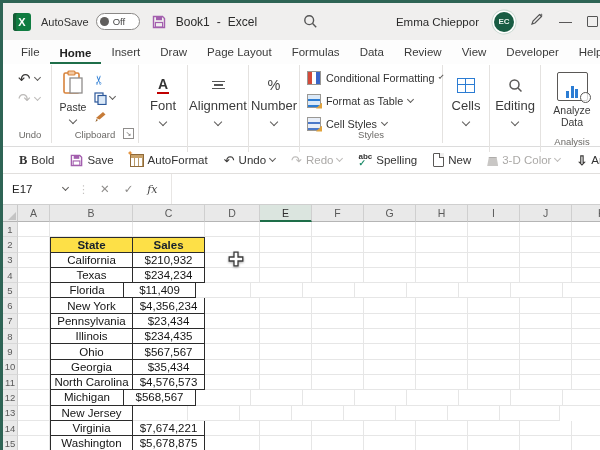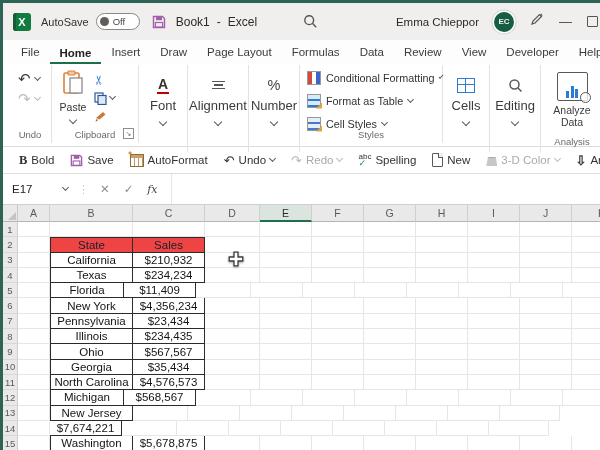--- a/index.html
+++ b/index.html
@@ -92,21 +92,21 @@
   .qat{height:26px;border-bottom:1px solid #e1dfdd;display:flex;align-items:center;gap:16px;
        padding-left:16px;font-size:11.5px;color:#333;flex:0 0 auto;white-space:nowrap}
   .qitem{display:flex;align-items:center;gap:4px}
   .qitem.disabled{color:#aba9a7}
   .b-ic{font-weight:bold;font-size:12.5px;font-family:"Liberation Serif",serif}
   .grid-ic{width:12px;height:11px;border:1px solid #8f6a3a;position:relative;
        background:linear-gradient(#c9a26a 0 0) 0 0/100% 3px no-repeat,
                   repeating-linear-gradient(90deg,transparent 0 3px,#b99a6a 3px 4px)}
   .grid-ic:before{content:"";position:absolute;left:-3px;top:-4px;width:5px;height:5px;background:#e2892c;
        clip-path:polygon(50% 0,65% 35%,100% 50%,65% 65%,50% 100%,35% 65%,0 50%,35% 35%)}
-  .spell-ic{font-size:8px;line-height:7px;color:#333;font-weight:normal}
+  .spell-ic{font-size:8px;line-height:7px;color:#333;font-weight:bold}
   .spell-ic .ck{color:#1e8c6a;display:block;font-size:9px}
   .page-ic{width:9px;height:12px;border:1.2px solid #5a5856;border-radius:1px;position:relative;background:#fff}
   .page-ic:before{content:"";position:absolute;right:-1px;top:-1px;width:4px;height:4px;background:#f0efee;
        border-left:1.2px solid #5a5856;border-bottom:1.2px solid #5a5856}
   .bucket-ic{width:11px;height:9px;background:#c9c7c5;clip-path:polygon(15% 0,85% 0,100% 100%,0 100%);margin-top:3px}
   .bucket-ic:before{content:"";display:block;width:11px;height:3px;border:1px solid #aeacaa;border-radius:50%;
        margin-top:-2px;box-sizing:border-box}
   .adown{font-size:13px;color:#3b3a39;font-weight:bold}
 
   
@@ -129,21 +129,21 @@
       border-bottom:1px solid #b5b5b5;font-size:10.5px;color:#5a5a5a;display:flex;
       align-items:center;justify-content:center}
   .ch.sel{background:#dbe5df;border-bottom:2px solid #1e6e49;color:#2e2e2e}
   .g-row{display:flex;height:15.3px}
   .rh{width:15px;flex:0 0 auto;box-sizing:border-box;background:#e9e9e9;border-right:1px solid #cfcfcf;
       border-bottom:1px solid #d8d8d8;font-size:9.5px;color:#5a5a5a;display:flex;
       align-items:center;justify-content:center}
   .cell{flex:0 0 auto;box-sizing:border-box;border-right:1px solid #e6e6e6;border-bottom:1px solid #e6e6e6;
         font-size:11.5px;color:#141414;display:flex;align-items:center;justify-content:center;
         overflow:hidden;white-space:nowrap}
-  .cell.tbl-h{background:#ef4444;font-weight:normal;color:#17202c;
+  .cell.tbl-h{background:#fde047;font-weight:bold;color:#17202c;
         border-top:1px solid #2b2b2b;border-right:1px solid #2b2b2b;border-bottom:1px solid #2b2b2b}
   .cell.tbl-c{border-right:1px solid #2b2b2b;border-bottom:1px solid #2b2b2b}
   .cell.tb-left{border-left:1px solid #2b2b2b}
 
   
   .cursor{position:absolute;left:228px;top:251px;pointer-events:none;
           filter:drop-shadow(0.5px 1px 1px rgba(0,0,0,.35))}
 </style>
 </head>
 <body>
@@ -590,20 +590,21 @@
         <div class="cell" style="width: 52px;"></div>
         <div class="cell" style="width: 52px;"></div>
         <div class="cell" style="width: 52px;"></div>
         <div class="cell" style="width: 52px;"></div>
         <div class="cell" style="width: 52px;"></div>
         <div class="cell" style="width: 60px;"></div>
       </div>
       <div class="g-row">
         <div class="rh">14</div>
         <div class="cell" style="width: 32px;"></div>
+        <div class="cell tbl-c tb-left" style="width: 83px;">Virginia</div>
         <div class="cell tbl-c" style="width: 72px;">$7,674,221</div>
         <div class="cell" style="width: 55px;"></div>
         <div class="cell" style="width: 52px;"></div>
         <div class="cell" style="width: 52px;"></div>
         <div class="cell" style="width: 52px;"></div>
         <div class="cell" style="width: 52px;"></div>
         <div class="cell" style="width: 52px;"></div>
         <div class="cell" style="width: 52px;"></div>
         <div class="cell" style="width: 60px;"></div>
       </div>

